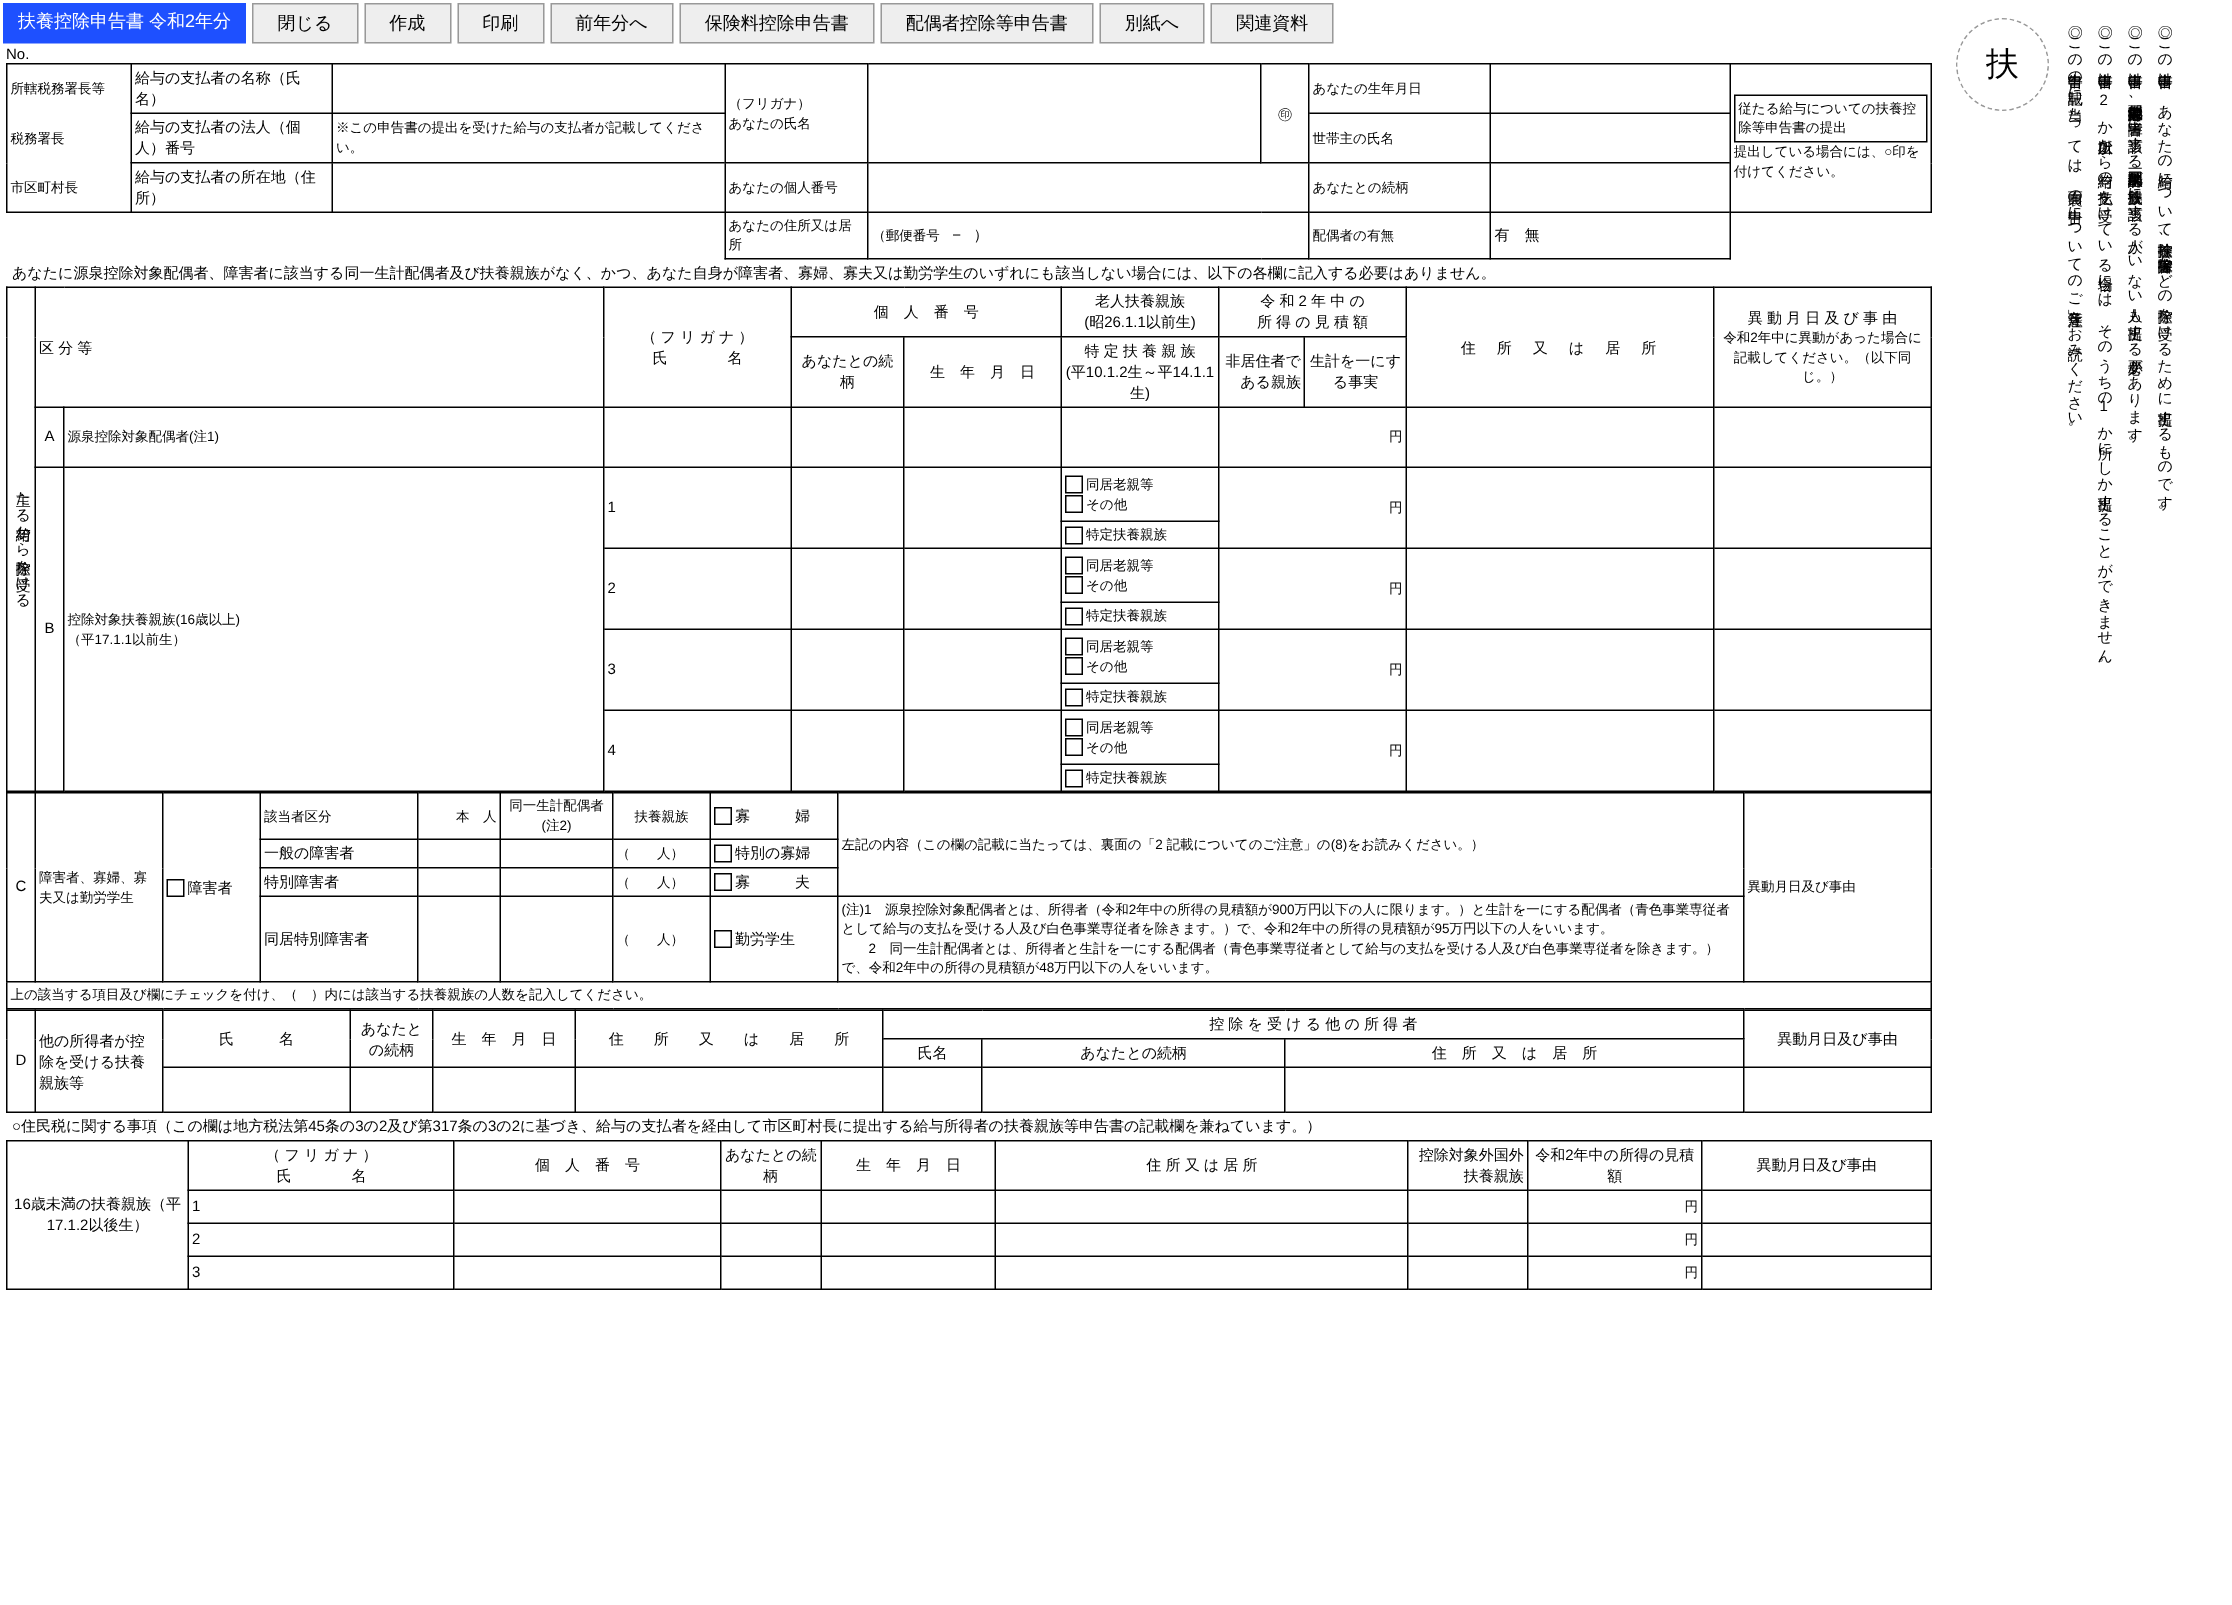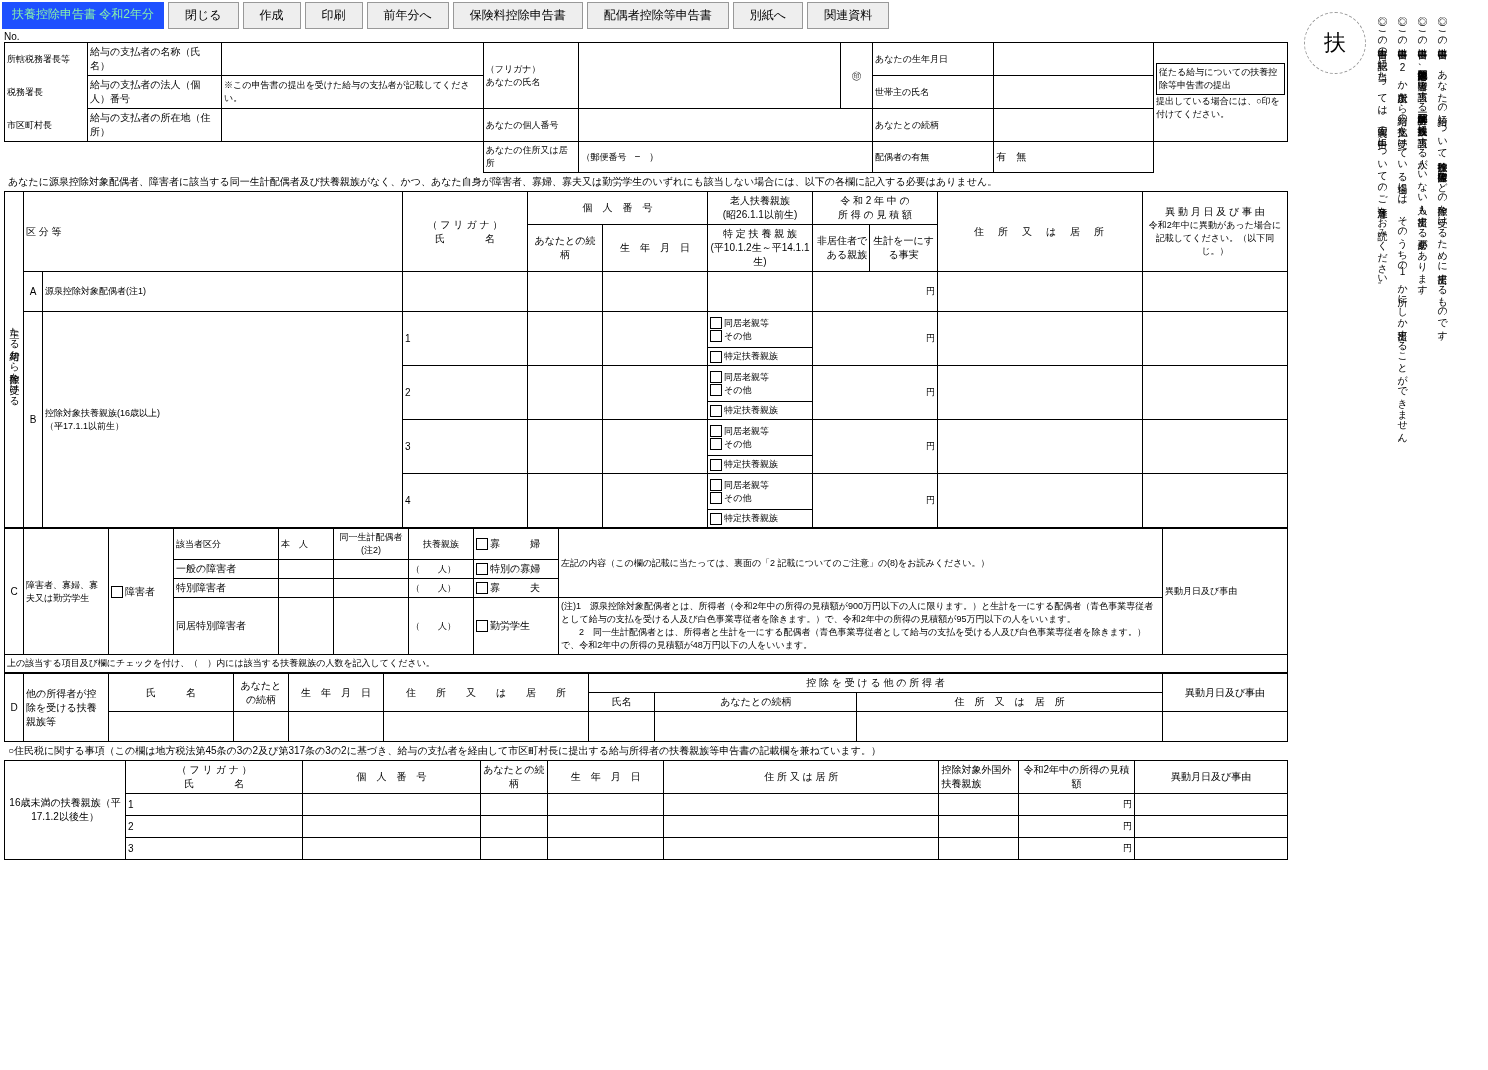--- a/index.html
+++ b/index.html
@@ -1,18 +1,18 @@
 <!DOCTYPE html>
 <html><head>
 <meta charset="utf-8">
 <style>
 body{margin:0;font-family:"MS Gothic","Meiryo",sans-serif;font-size:11px;background:#fff;color:#000}
 .page{display:flex}
 .toolbar{display:flex;gap:4px;padding:2px;background:#fff}
-.toolbar .tab{background:#1e50ff;color:#86efac;padding:4px 10px;font-size:12px}
+.toolbar .tab{background:#1e50ff;color:#ffffff;padding:4px 10px;font-size:12px}
 .toolbar button{background:#eee;border:1px solid #999;padding:4px 16px;font-size:12px;cursor:pointer}
 .main{flex:1}
 .side{width:180px;font-size:10px;padding:8px;display:flex;gap:4px}
 .side .col{writing-mode:vertical-rl;text-orientation:upright;line-height:1.6}
 .title{text-align:center;font-size:18px;letter-spacing:4px;padding:4px 0}
 .no{font-size:10px;padding:0 4px}
 table{border-collapse:collapse;width:100%}
 td,th{border:1px solid #000;padding:2px;font-size:10px;vertical-align:middle}
 .nb{border:none}
 .note{font-size:10px;padding:2px 4px}
@@ -203,21 +203,21 @@
 </tbody>
         </table>
 
 <table>
 <tbody>
             <tr>
   <td rowspan="4" style="width:14px;text-align:center">C</td>
   <td rowspan="4" style="width:80px" class="small">障害者、寡婦、寡夫又は勤労学生</td>
   <td rowspan="4" style="width:60px"><span class="cb"></span><span>障害者</span></td>
   <td style="width:100px" class="small">該当者区分</td>
-  <td style="width:50px;text-align:left" class="small">本　人</td>
+  <td style="width:50px;text-align:right" class="small">本　人</td>
   <td style="width:70px;text-align:center" class="small">同一生計配偶者(注2)</td>
   <td style="width:60px;text-align:center" class="small">扶養親族</td>
   <td style="width:80px"><span class="cb"></span><span>寡　　　婦</span></td>
   <td rowspan="3" class="small">左記の内容（この欄の記載に当たっては、裏面の「2 記載についてのご注意」の(8)をお読みください。）</td>
   <td rowspan="4" style="width:120px" class="small">異動月日及び事由</td>
 </tr>
 <tr>
   <td>一般の障害者</td>
               <td></td>
               <td></td>
@@ -285,21 +285,21 @@
             <tr class="small">
   <td rowspan="4" style="width:94px;text-align:center">16歳未満の扶養親族（平17.1.2以後生）</td>
   <td style="width:140px;text-align:center">
                 <div>（ フ リ ガ ナ ）</div>
                 <div>氏　　　　名</div>
               </td>
   <td style="width:140px;text-align:center">個　人　番　号</td>
   <td style="width:50px;text-align:center">あなたとの続柄</td>
   <td style="width:90px;text-align:center">生　年　月　日</td>
   <td style="width:220px;text-align:center">住 所 又 は 居 所</td>
-  <td style="width:60px;text-align:left">控除対象外国外扶養親族</td>
+  <td style="width:60px;text-align:right">控除対象外国外扶養親族</td>
   <td style="width:90px;text-align:center">令和2年中の所得の見積額</td>
   <td style="width:120px;text-align:center">異動月日及び事由</td>
 </tr>
 <tr style="height:22px">
               <td>1</td>
               <td></td>
               <td></td>
               <td></td>
               <td></td>
               <td></td>

